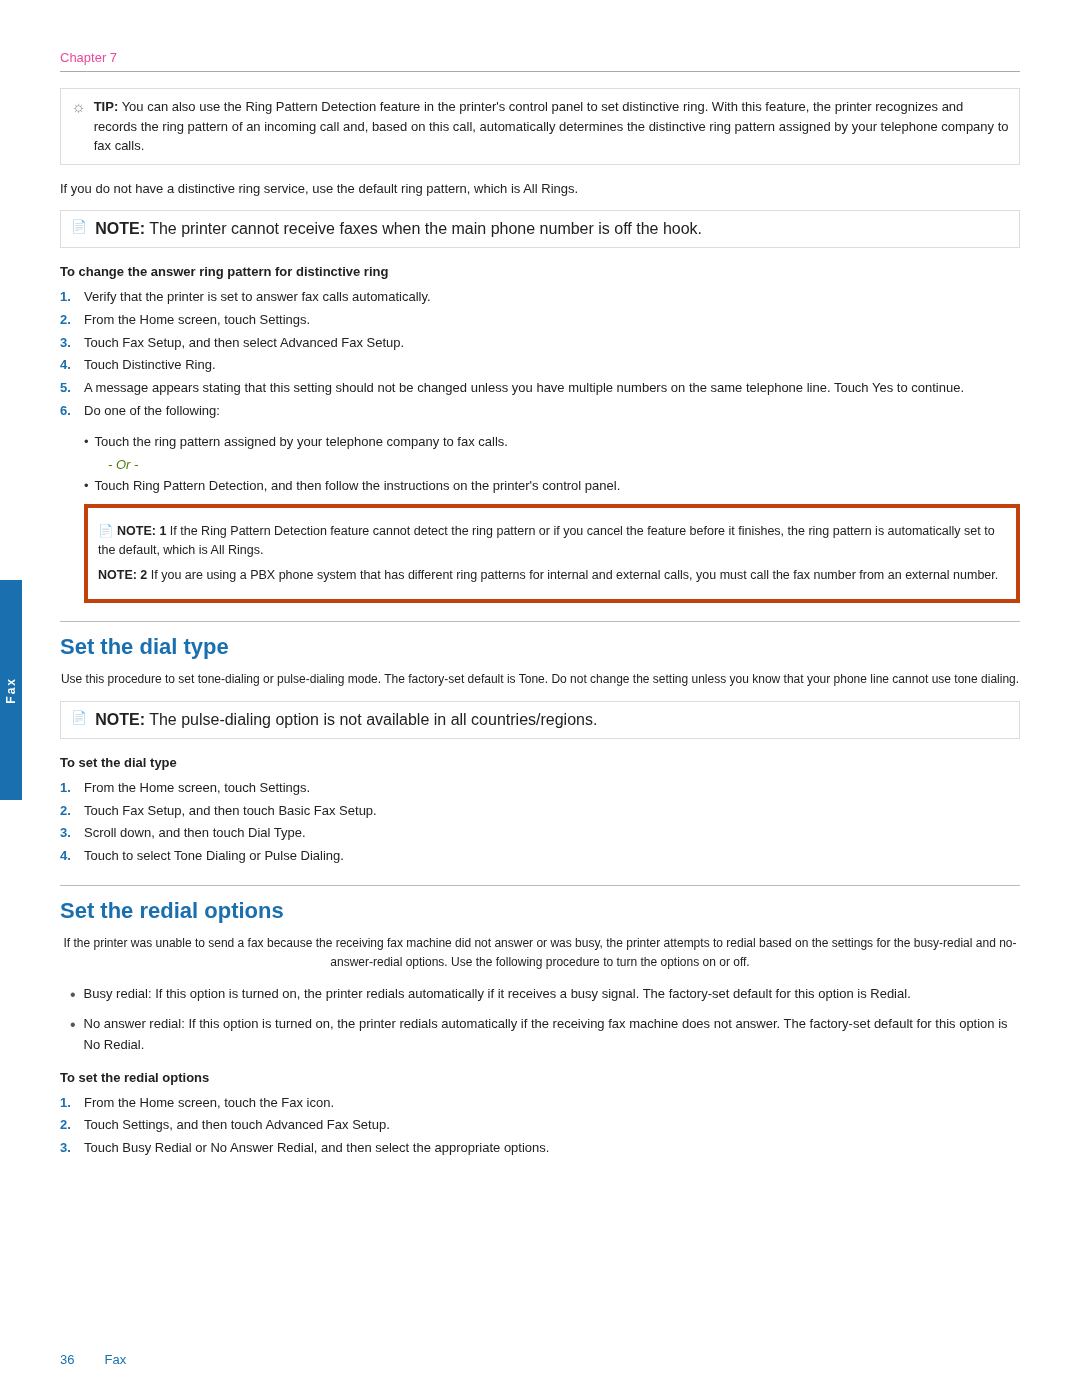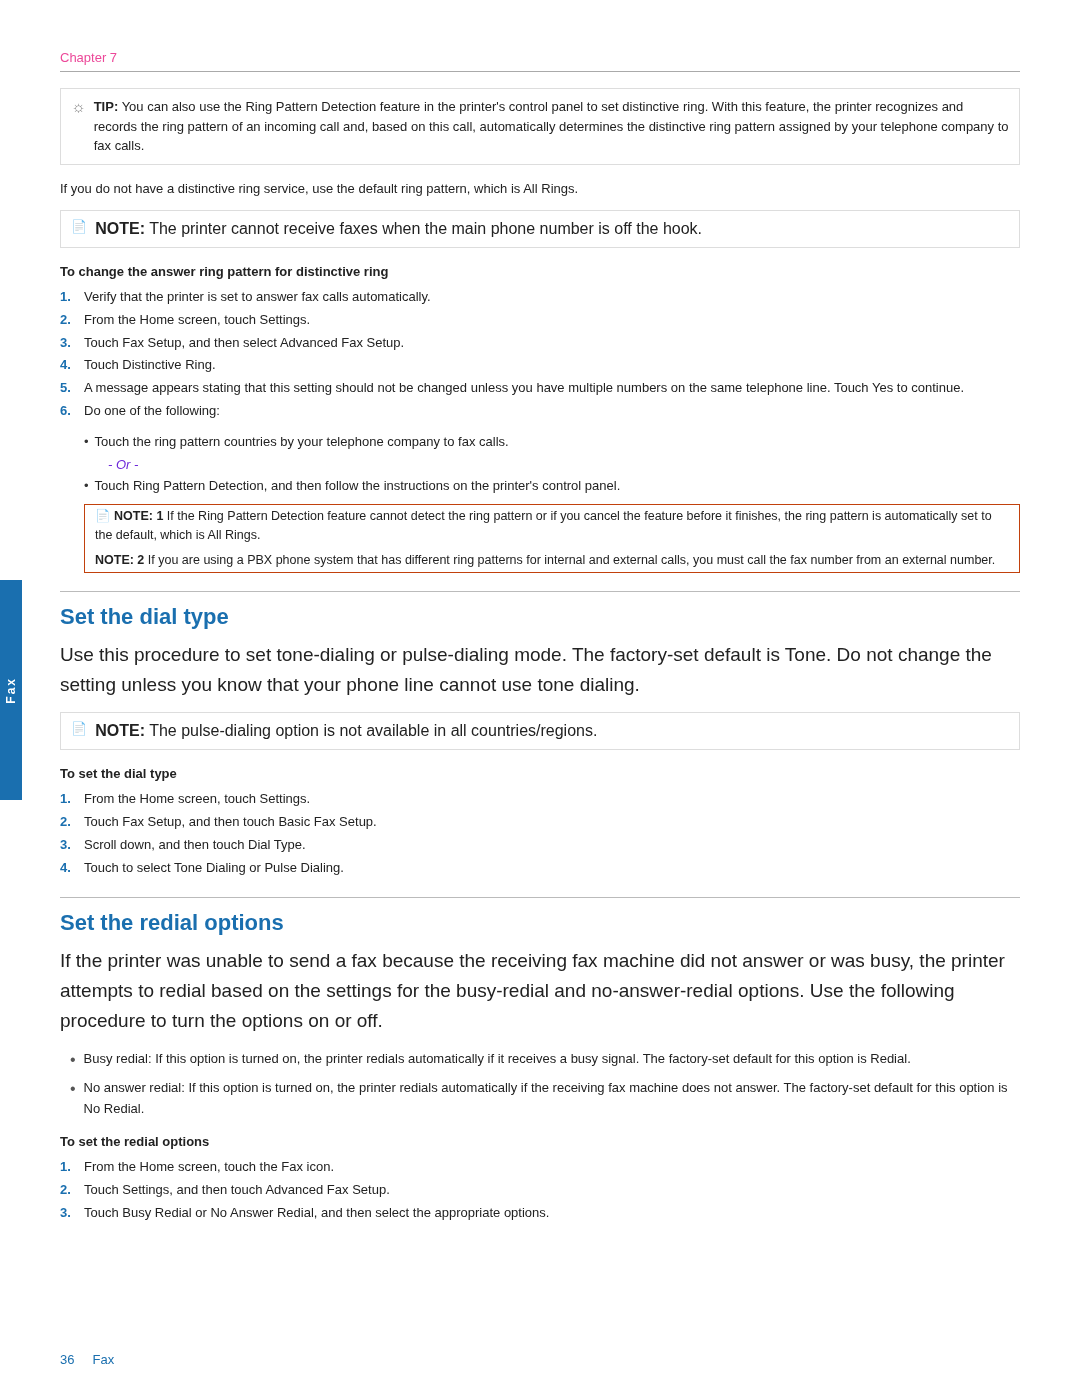--- a/index.html
+++ b/index.html
@@ -157,29 +157,29 @@
       margin-bottom: 2px;
     }
     .bullet-dot {
       color: #333;
     }
 
     .or-text {
       margin-left: 48px;
       font-size: 13px;
       font-style: italic;
-      color: #6d28d9;
+      color: #4d7c0f;
       margin-bottom: 2px;
     }
 
     
     .inner-note-box {
       margin: 8px 0 8px 24px;
-      padding: 2px 10px;
-      border: 1px solid #c2410c;
+      padding: 14px 10px;
+      border: 4px solid #c2410c;
     }
     .inner-note-text {
       font-size: 12.5px;
       line-height: 1.5;
       margin-bottom: 6px;
     }
     .inner-note-text:last-child {
       margin-bottom: 0;
     }
 
@@ -191,23 +191,24 @@
 
     
     .blue-section-title {
       color: #1a6faf;
       font-size: 22px;
       font-weight: bold;
       margin-bottom: 10px;
     }
 
     .body-para {
-      font-size: 19px;
+      font-size: 12px;
       line-height: 1.6;
       margin-bottom: 12px;
+      text-align: center;
     }
 
     
     .dot-bullet-list {
       list-style: none;
       margin: 0 0 14px 10px;
       padding: 0;
     }
     .dot-bullet-list li {
       display: flex;
@@ -223,21 +224,21 @@
       flex-shrink: 0;
     }
 
     
     .footer {
       position: absolute;
       bottom: 30px;
       left: 60px;
       right: 60px;
       display: flex;
-      gap: 8px;
+      gap: 20px;
       font-size: 13px;
       color: #1a6faf;
     }
     .footer-page {
       color: #1a6faf;
       margin-right: 10px;
     }
 
     b { font-weight: normal; }
   </style>
@@ -300,21 +301,21 @@
       </li>
       <li>
         <span class="num">6.</span>
         <span>Do one of the following:</span>
       </li>
     </ol>
 
     <ul class="bullet-list">
       <li>
         <span class="bullet-dot">•</span>
-        <span>Touch the ring pattern countries by your telephone company to fax calls.</span>
+        <span>Touch the ring pattern assigned by your telephone company to fax calls.</span>
       </li>
     </ul>
     <div class="or-text">- Or -</div>
     <ul class="bullet-list">
       <li>
         <span class="bullet-dot">•</span>
         <span>Touch <b>Ring Pattern Detection</b>, and then follow the instructions on the printer's control panel.</span>
       </li>
     </ul>
 

